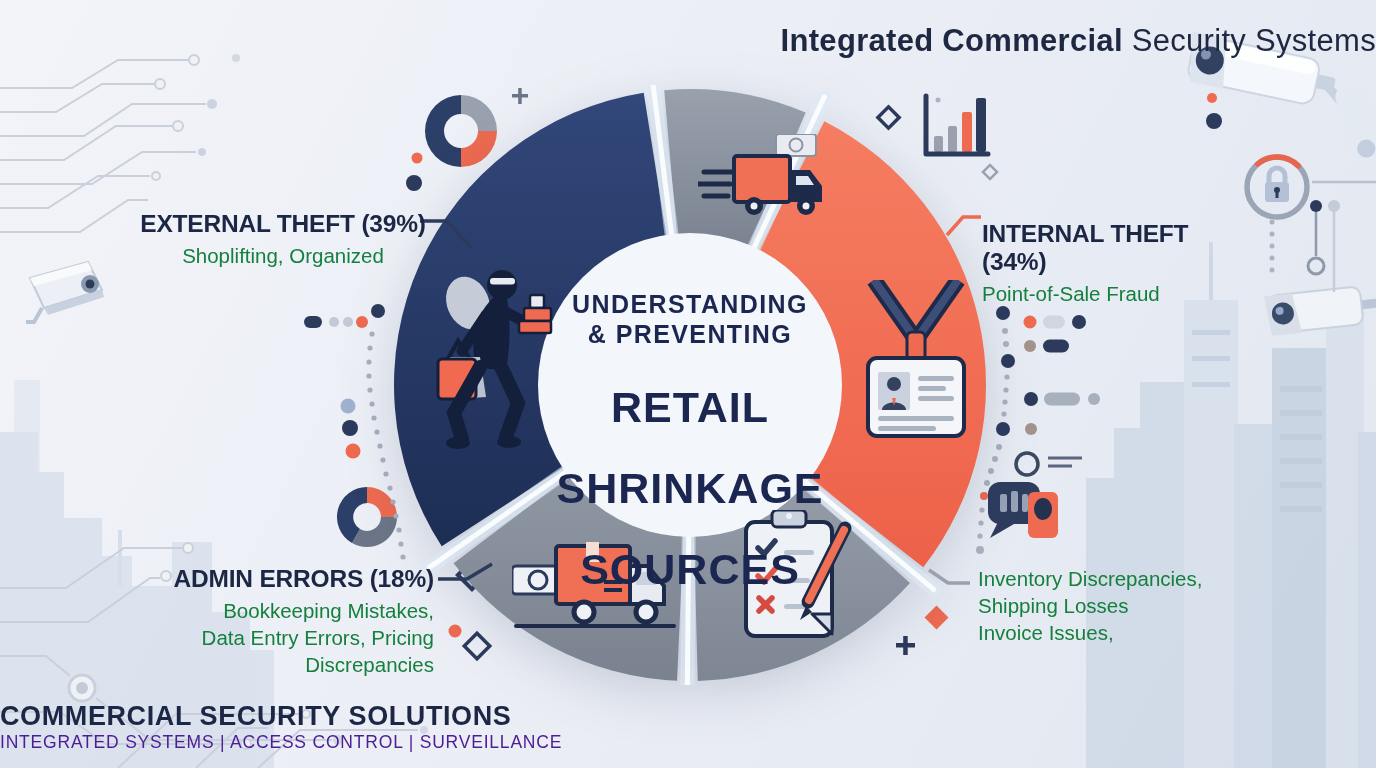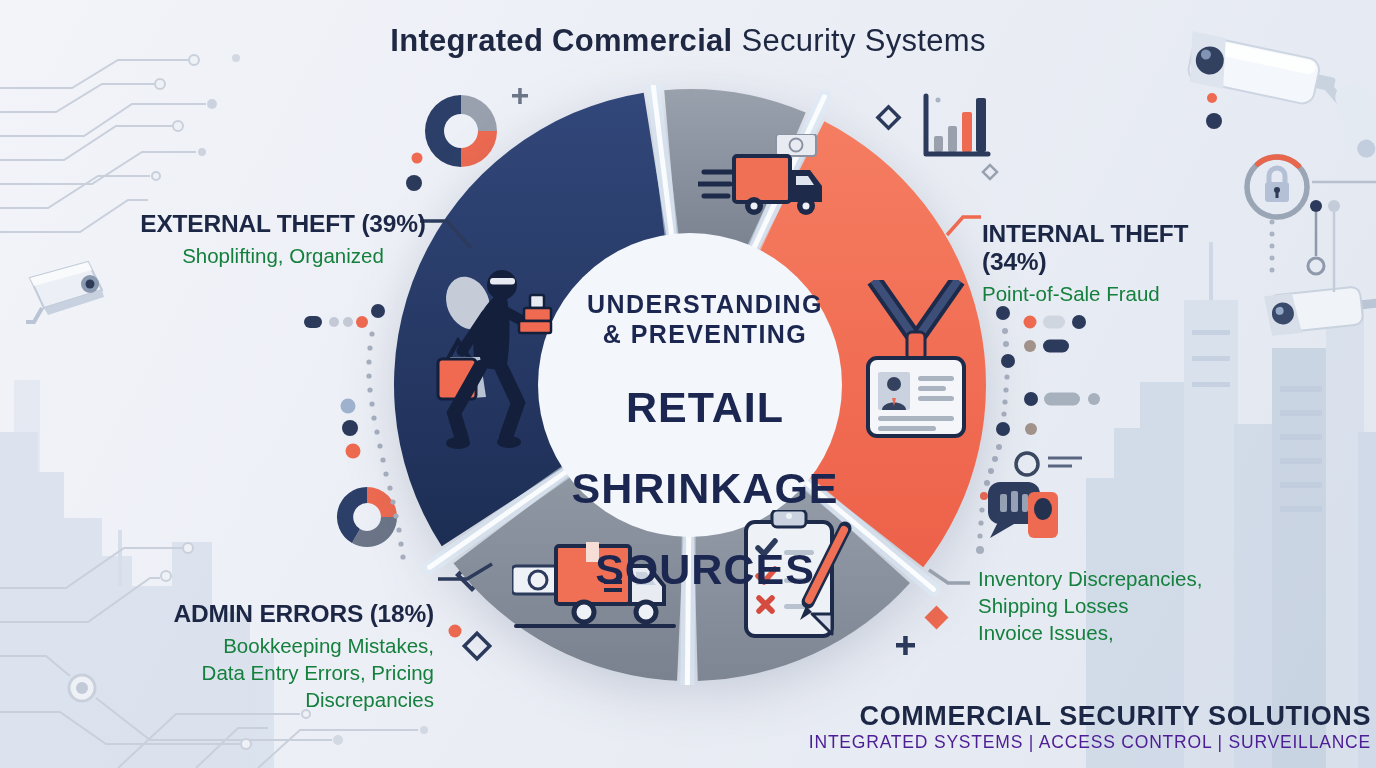--- a/index.html
+++ b/index.html
@@ -11,39 +11,39 @@
   .glow{
     position:absolute;left:330px;top:25px;width:720px;height:720px;border-radius:50%;
     background:radial-gradient(circle,rgba(255,255,255,.85) 0%,rgba(255,255,255,0) 68%);
     z-index:0;pointer-events:none;
   }
   #bg-decor{position:absolute;left:0;top:0;z-index:1;}
   #donut-wrap{position:absolute;left:390px;top:85px;width:600px;height:600px;z-index:2;}
   #donut-svg{filter:drop-shadow(0 12px 26px rgba(35,55,95,.20));}
   .seg-icon{position:absolute;z-index:3;}
   #center-text{
-    position:absolute;left:520px;top:289px;width:370px;text-align:center;z-index:5;
+    position:absolute;left:505px;top:289px;width:370px;text-align:center;z-index:5;
     color:#1b2750;
   }
   #center-text .small{font-size:25px;font-weight:800;letter-spacing:1.4px;line-height:30px;}
   #center-text .big{font-size:43px;font-weight:800;letter-spacing:1px;line-height:46px;margin-top:35px;}
   #main-title{
-    position:absolute;left:0;right:0;top:23px;text-align:center;z-index:5;
+    position:absolute;left:0;right:0;top:23px;text-align:right;z-index:5;
     font-size:31px;color:#1e2842;letter-spacing:.3px;
   }
   #main-title .b{font-weight:800;}
   #main-title .r{font-weight:500;}
   .callout{position:absolute;z-index:5;color:#1c2746;}
   .callout .c-title{font-size:24.5px;font-weight:800;letter-spacing:-.2px;margin-bottom:4px;}
   .callout .c-line{font-size:20.5px;font-weight:500;color:#15803d;line-height:27px;}
   #callout-external{left:140px;top:210px;width:286px;text-align:center;}
   #callout-internal{left:982px;top:220px;width:270px;text-align:left;}
-  #callout-admin{left:156px;top:565px;width:278px;text-align:right;margin-top:35px;}
+  #callout-admin{left:156px;top:565px;width:278px;text-align:right;}
   #callout-vendor{left:978px;top:565px;width:250px;text-align:left;}
-  #footer{position:absolute;left:0;right:5px;top:701px;text-align:right;z-index:5;color:#1c2746;padding-left:14px;}
+  #footer{position:absolute;left:0;right:16px;top:701px;text-align:left;z-index:5;color:#1c2746;}
   #footer .f-title{font-size:27px;font-weight:800;letter-spacing:.6px;}
   #footer .f-sub{font-size:17.5px;font-weight:500;letter-spacing:.8px;color:#4c1d95;}
   #overlay-decor{position:absolute;left:0;top:0;z-index:4;pointer-events:none;}
 </style>
 </head>
 <body>
 
 <div class="glow"></div>
 
 <svg id="bg-decor" width="1376" height="768" viewBox="0 0 1376 768">

